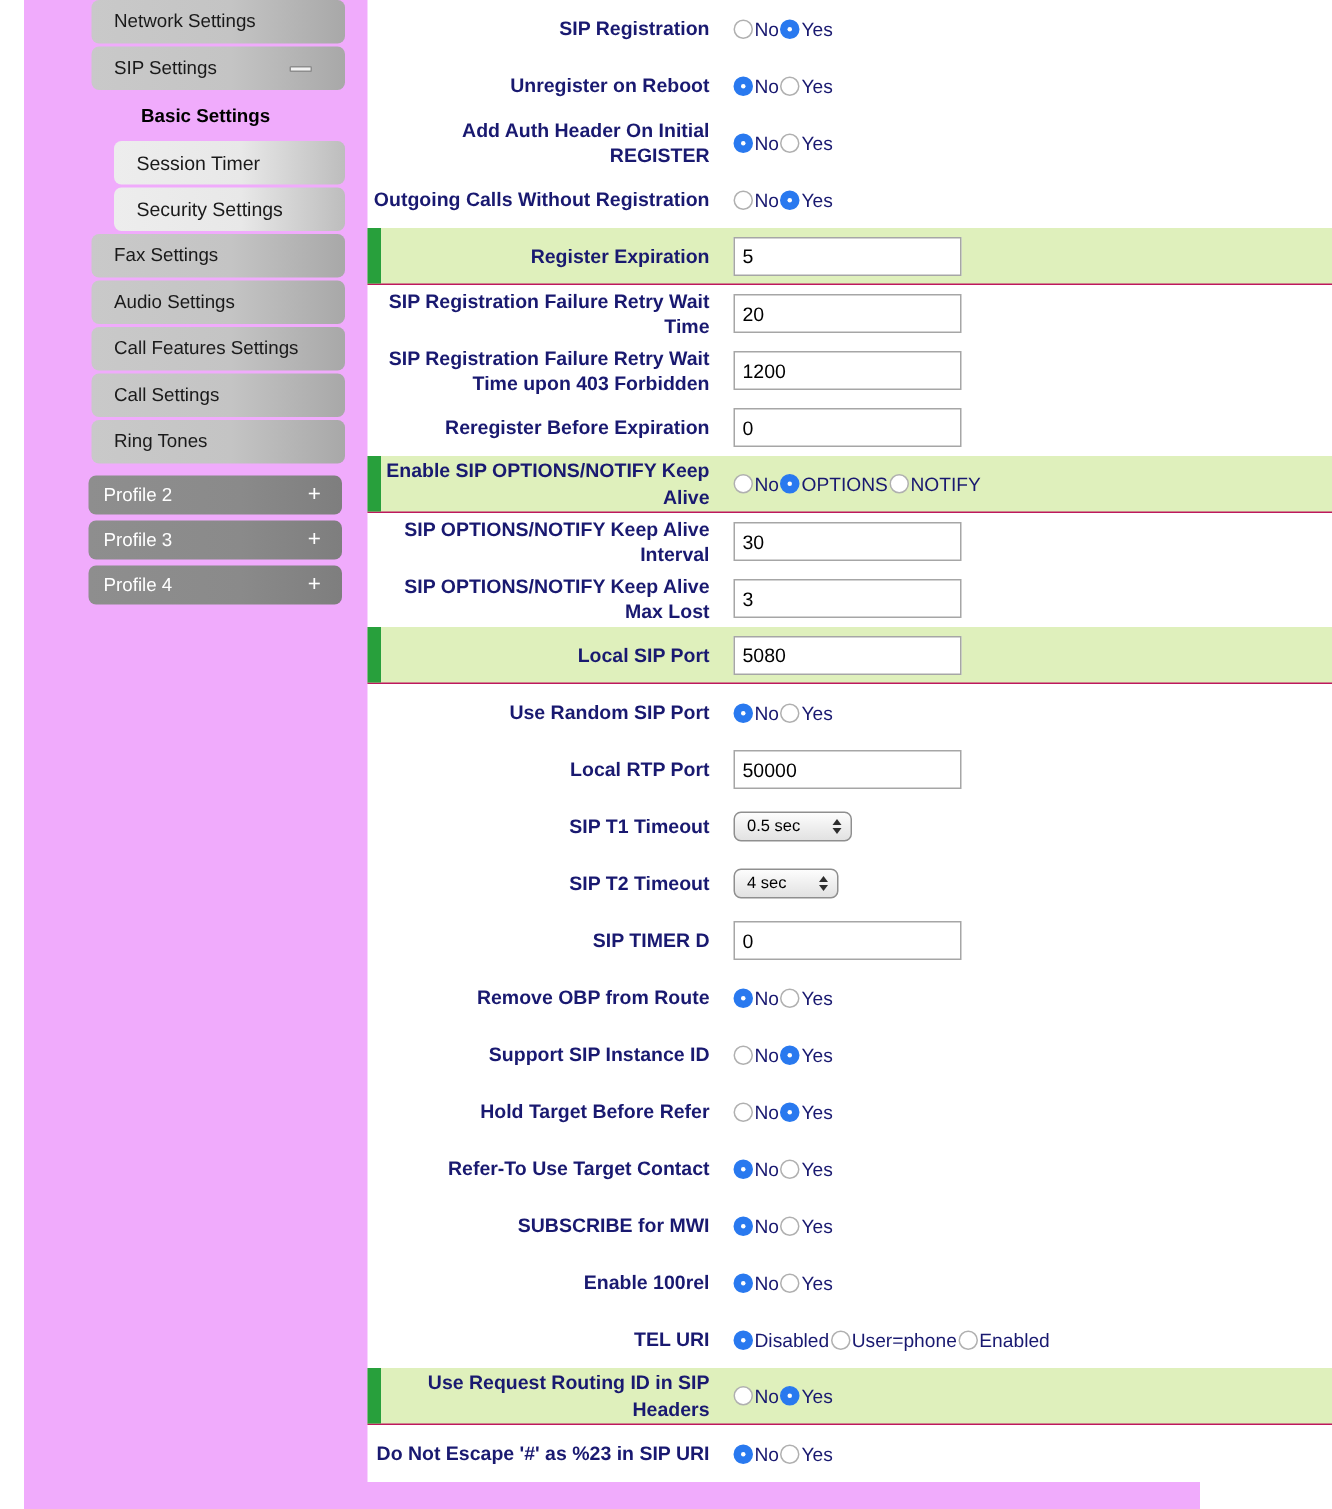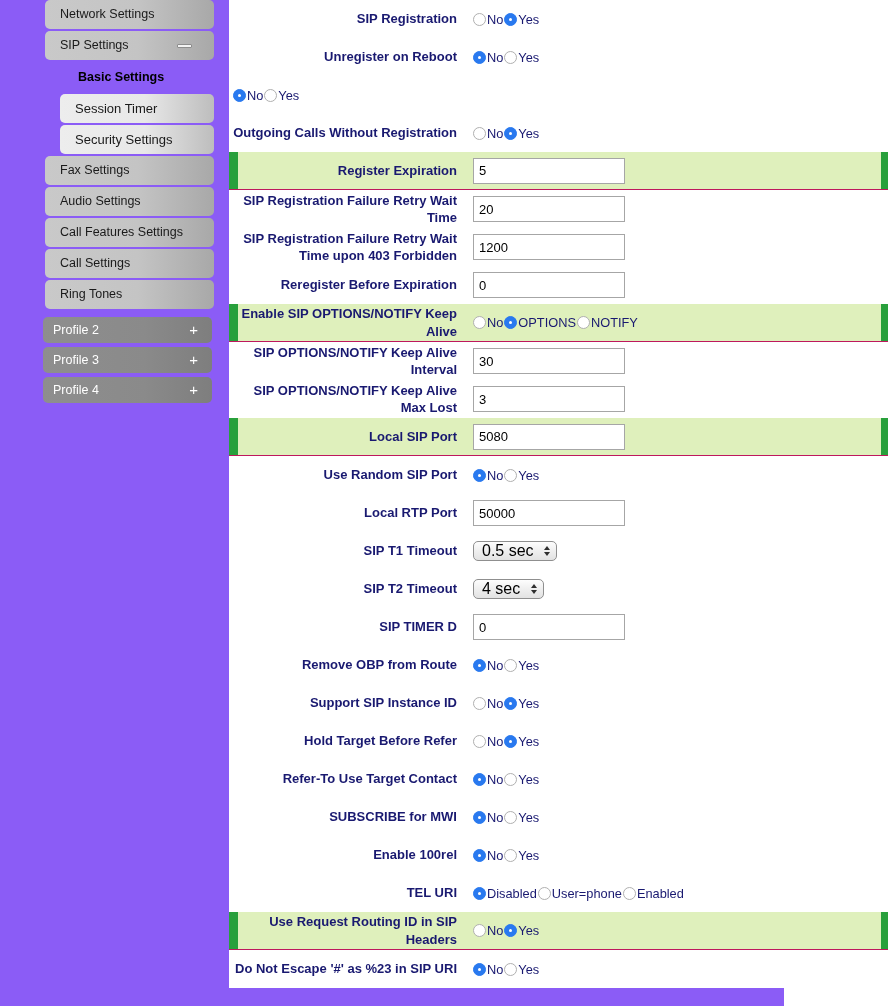--- a/index.html
+++ b/index.html
@@ -6,21 +6,22 @@
   html, body {
     margin: 0; padding: 0;
     width: 888px; height: 1006px;
     background: #ffffff;
     font-family: "Liberation Sans", sans-serif;
     overflow: hidden;
   }
   #page {
     position: relative;
     width: 784px; height: 1006px;
-    background: #8b5cf6;
+    background: #f0abfc;
+    margin-left: 16px;
   }
 
   
   #sidebar {
     position: absolute;
     left: 0; top: 0;
     width: 226px;
     padding-top: 0;
   }
   .nav-item {
@@ -180,27 +181,27 @@
     white-space: nowrap;
   }
   
   .sel {
     position: relative;
     display: inline-block;
   }
   .sel select {
     appearance: none; -webkit-appearance: none;
     font-family: "Liberation Sans", sans-serif;
-    font-size: 16px;
+    font-size: 11px;
     color: #000;
     background: linear-gradient(to bottom, #fdfdfd 0%, #efefef 50%, #e2e2e2 100%);
     border: 1px solid #8f8f8f;
     border-radius: 5px;
     height: 20px;
-    padding: 0 22px 0 8px;
+    padding: 0 33px 0 8px;
     line-height: 18px;
     outline: none;
     cursor: pointer;
   }
   .sel .arrs {
     position: absolute;
     right: 7px; top: 50%;
     transform: translateY(-50%);
     pointer-events: none;
     display: flex;
@@ -263,20 +264,21 @@
               <label for="rg1_0">No</label>
             </span>
             <span class="ropt">
               <input type="radio" name="rg1" id="rg1_1" style="">
               <label for="rg1_1">Yes</label>
             </span>
           </div>
         </div>
       </div>
       <div class="row">
+        <div class="lbl">Add Auth Header On Initial REGISTER</div>
         <div class="fld">
           <div class="rgrp">
             <span class="ropt">
               <input type="radio" name="rg2" id="rg2_0" checked="" style="">
               <label for="rg2_0">No</label>
             </span>
             <span class="ropt">
               <input type="radio" name="rg2" id="rg2_1" style="">
               <label for="rg2_1">Yes</label>
             </span>

